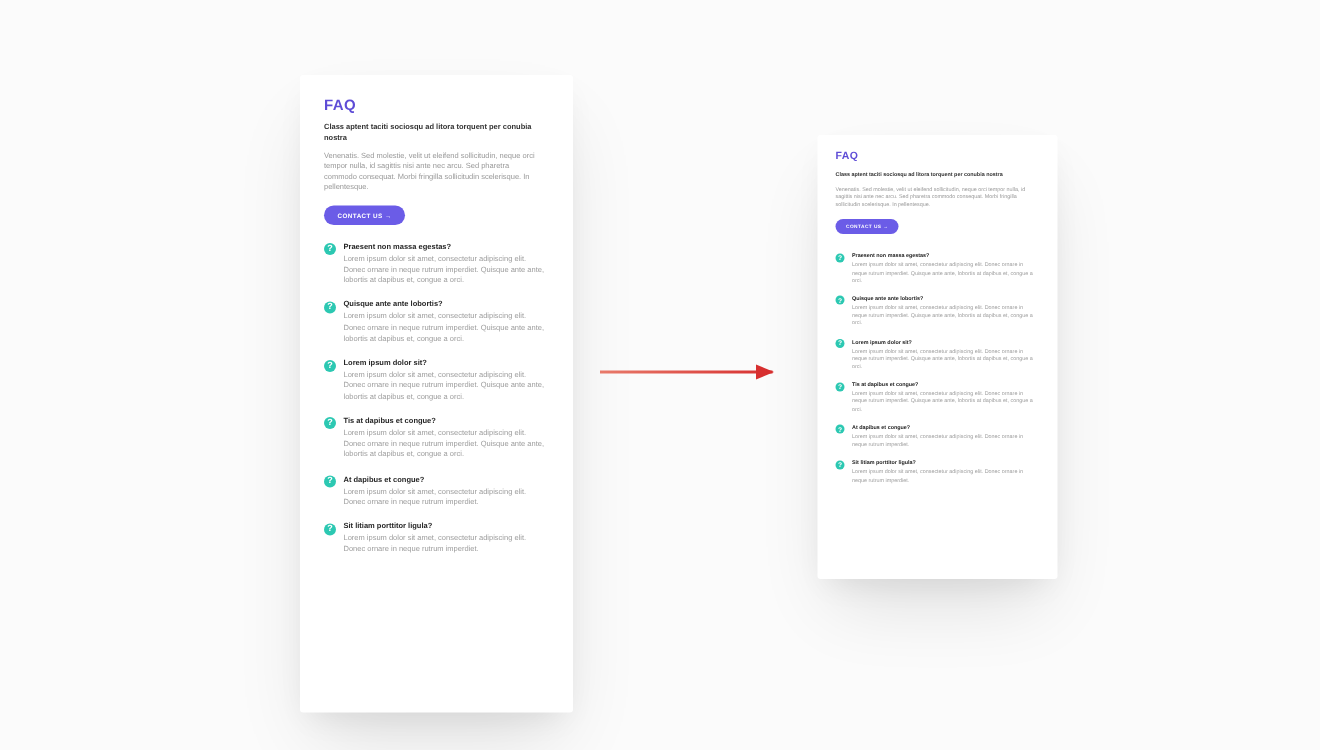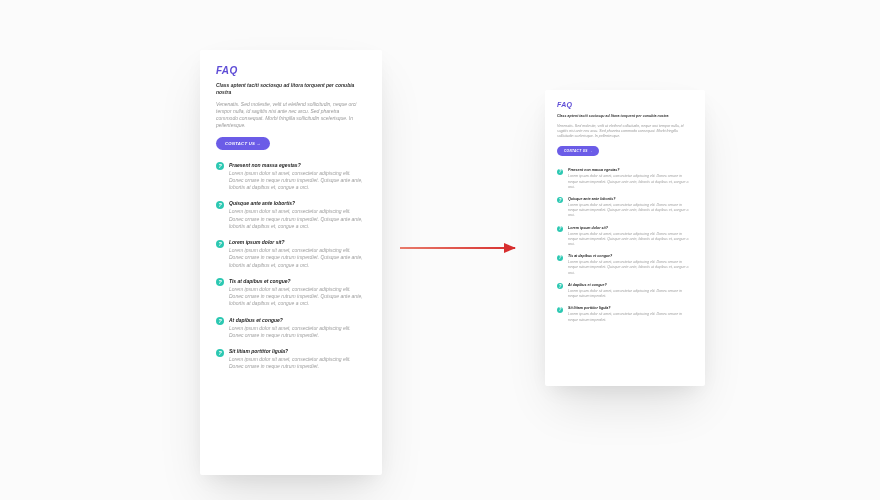--- a/index.html
+++ b/index.html
@@ -1,16 +1,16 @@
 <!DOCTYPE html>
 <html><head>
 <meta charset="utf-8">
 <style>
   html,body{margin:0;padding:0;width:880px;height:500px;background:#fbfbfb;font-family:Arial,Helvetica,sans-serif;}
-  .stage{position:relative;width:880px;height:438px;font-style:italic;}
+  .stage{position:relative;width:880px;height:438px;}
   .card{position:absolute;background:#ffffff;border-radius:2px;
         box-shadow:0 25px 50px -10px rgba(0,0,0,0.12), 0 8px 20px -6px rgba(0,0,0,0.08);}
   .card-a{left:200px;top:50px;width:150px;height:395px;padding:15px 16px;font-size:5px;}
   .card-b{left:545px;top:90px;width:136px;height:274px;padding:11px 12px;font-size:3.6px;}
   .faq-title{color:#5e4cd6;font-weight:700;letter-spacing:.3px;margin:0 0 6px 0;}
   .card-a .faq-title{font-size:10px;}
   .card-b .faq-title{font-size:7px;}
   .lead{color:#333;font-weight:700;line-height:1.35;margin:0 0 5px 0;max-width:95%;}
   .intro{color:#999;line-height:1.45;margin:0 0 7px 0;max-width:96%;}
   .cta{display:inline-block;background:#6b5ce7;color:#fff;font-weight:700;letter-spacing:.3px;

